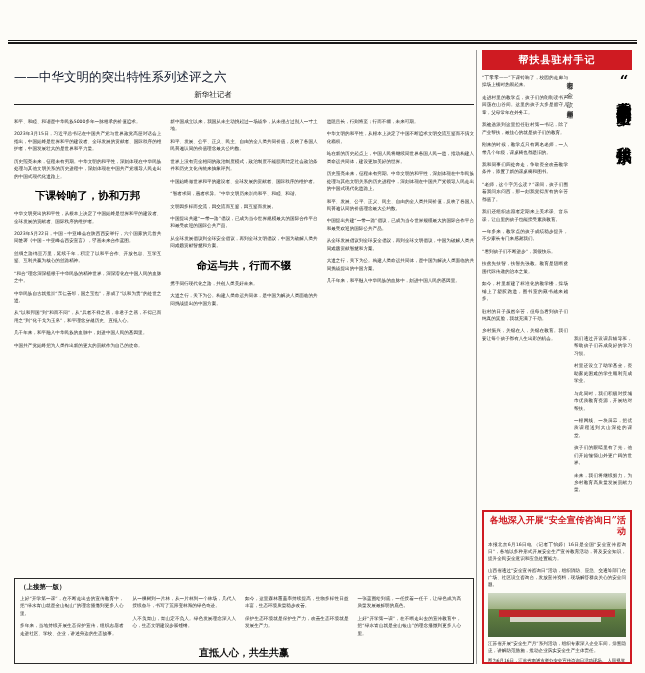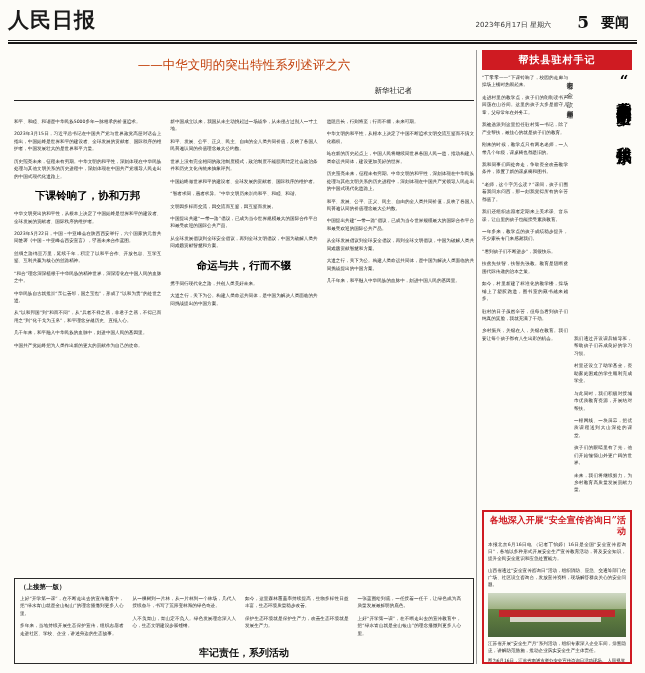--- a/index.html
+++ b/index.html
@@ -78,30 +78,29 @@
   .headline {
     font-family: "DejaVu Serif", "Liberation Serif", serif;
     font-weight: bold;
     font-size: 25px;
     line-height: 1.22;
     letter-spacing: 0.5px;
     color: #000;
     text-align: center;
   }
   .subheadline {
-    margin-top: 7px;
+    margin-top: 19px;
     font-family: "DejaVu Serif", "Liberation Serif", serif;
     font-size: 12.5px;
+    color: #0f172a;
+  }
+  .byline {
+    margin-top: 4px;
+    font-size: 7.5px;
     text-align: center;
-    color: #c2410c;
-  }
-  .byline {
-    margin-top: 12px;
-    font-size: 7.5px;
-    text-align: right;
     padding-right: 62px;
     color: #222;
     font-family: Liberation Mono, monospace;
   }
   .hl-rule {
     margin-top: 4px;
     border-top: 1px solid #222;
     width: 100%;
   }
 
@@ -306,26 +305,20 @@
     word-break: break-all;
     color: #222;
     margin: 0;
   }
 </style>
 </head>
 <body>
 
 <div class="page">
 
-  <div class="masthead">
-    <div class="logo">人民日报</div>
-    <div class="masthead-date">2023年6月17日 星期六</div>
-    <div class="masthead-pageno">5</div>
-    <div class="masthead-section">要闻</div>
-  </div>
   <div class="rule r1"></div>
   <div class="rule r2"></div>
 
   <div class="headline-wrap">
     <div class="subheadline">——中华文明的突出特性系列述评之六</div>
     <div class="byline">新华社记者</div>
     <div class="hl-rule"></div>
   </div>
 
   <div class="body-cols">
@@ -382,21 +375,21 @@
       </div>
       <div class="col">
         <p class="ctext">如今，这里森林覆盖率持续提高，生物多样性日益丰富，生态环境质量稳步改善。</p>
         <p class="ctext">保护生态环境就是保护生产力，改善生态环境就是发展生产力。</p>
       </div>
       <div class="col">
         <p class="ctext">一张蓝图绘到底，一任接着一任干，让绿色成为高质量发展最鲜明的底色。</p>
         <p class="ctext">上好“开学第一课”，在不断走出去的宣传教育中，把“绿水青山就是金山银山”的理念播撒到更多人心里。</p>
       </div>
     </div>
-    <div class="box-left-foot">牢记责任，系列活动</div>
+    <div class="box-left-foot">直抵人心，共生共赢</div>
   </div>
 
   <div class="rail-divider"></div>
   <div class="rail">
     <div class="rail-banner">帮扶县驻村手记</div>
     <div class="rail-vert-title">“看到孩子们不断进步”，我很快乐</div>
     <div class="rail-vert-sub">本报记者 金 歆 祁嘉润整理</div>
     <div class="rail-body">
       <p>“丁零零——”下课铃响了，校园的走廊与操场上顿时热闹起来。</p>
       <p>走进村里的教学点，孩子们的朗朗读书声回荡在山谷间。这里的孩子大多是留守儿童，父母常年在外务工。</p>

